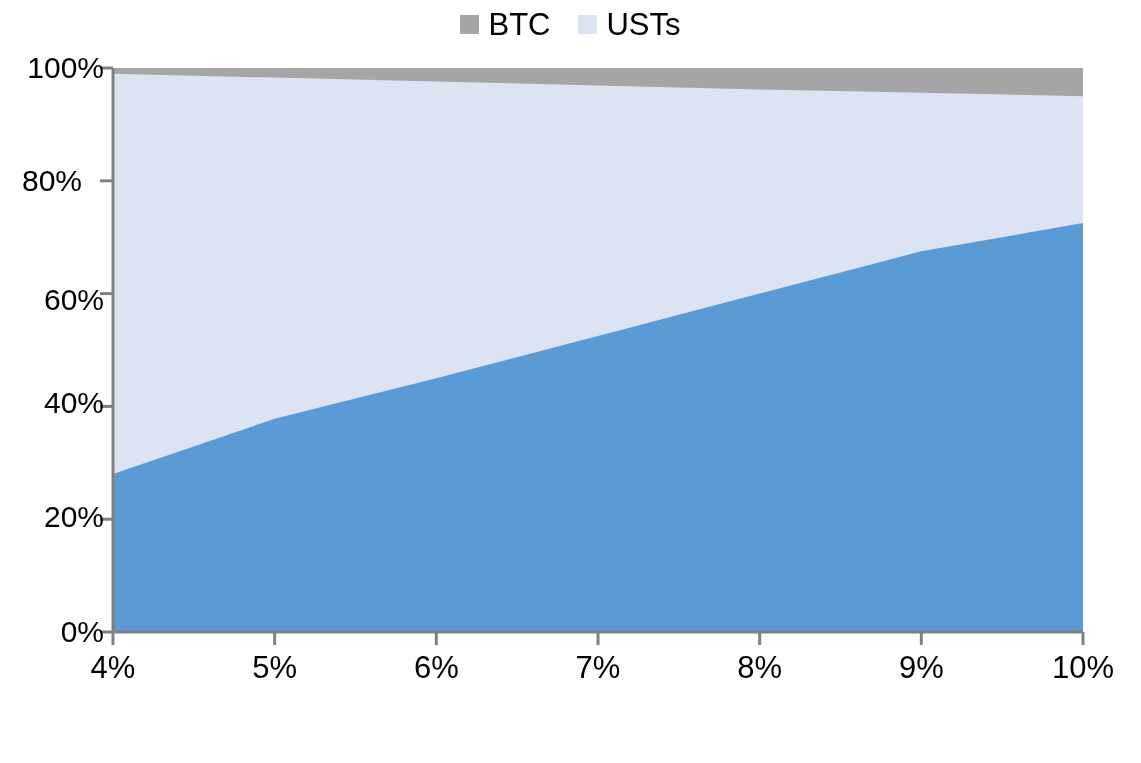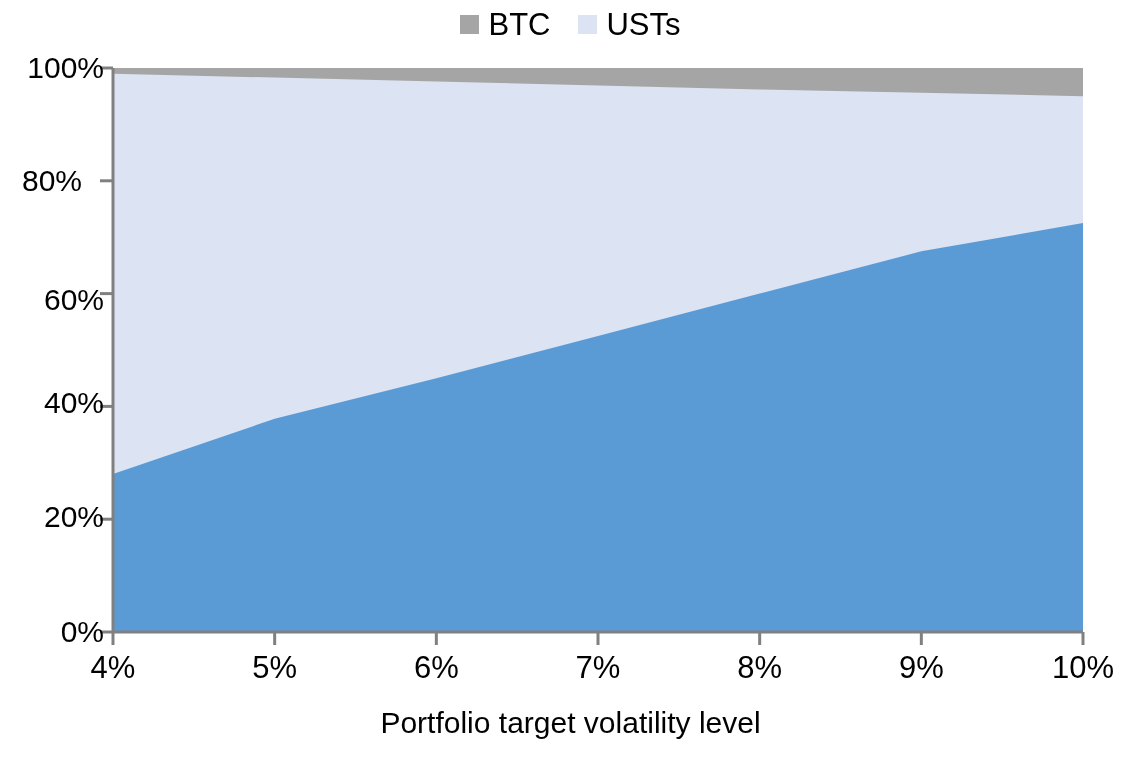--- a/index.html
+++ b/index.html
@@ -192,15 +192,14 @@
   <div id="xtick-labels">
       <div class="xtick-label" style="left: 113px;">4%</div>
       <div class="xtick-label" style="left: 274.667px;">5%</div>
       <div class="xtick-label" style="left: 436.333px;">6%</div>
       <div class="xtick-label" style="left: 598px;">7%</div>
       <div class="xtick-label" style="left: 759.667px;">8%</div>
       <div class="xtick-label" style="left: 921.333px;">9%</div>
       <div class="xtick-label" style="left: 1083px;">10%</div>
     </div>
 
-  <div id="xaxis-title">Portfolio target volatility level</div>
 
 </div>
 
 </body></html>

